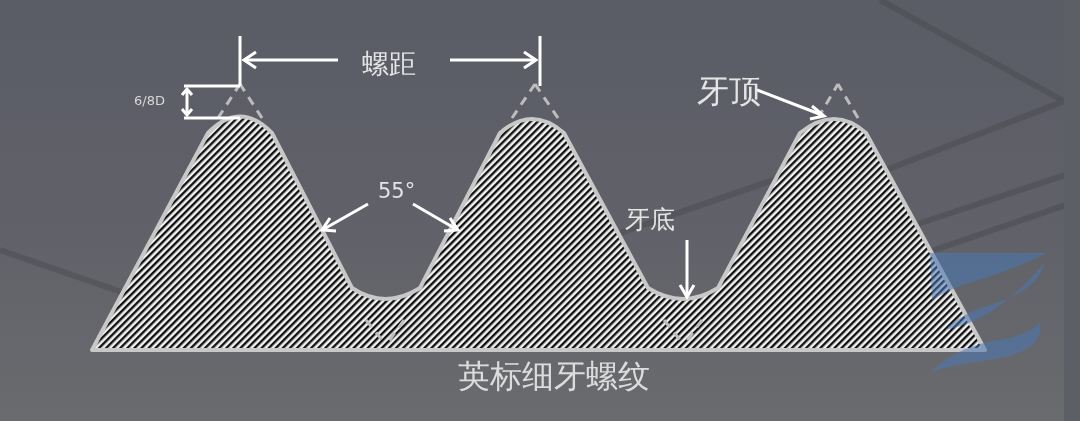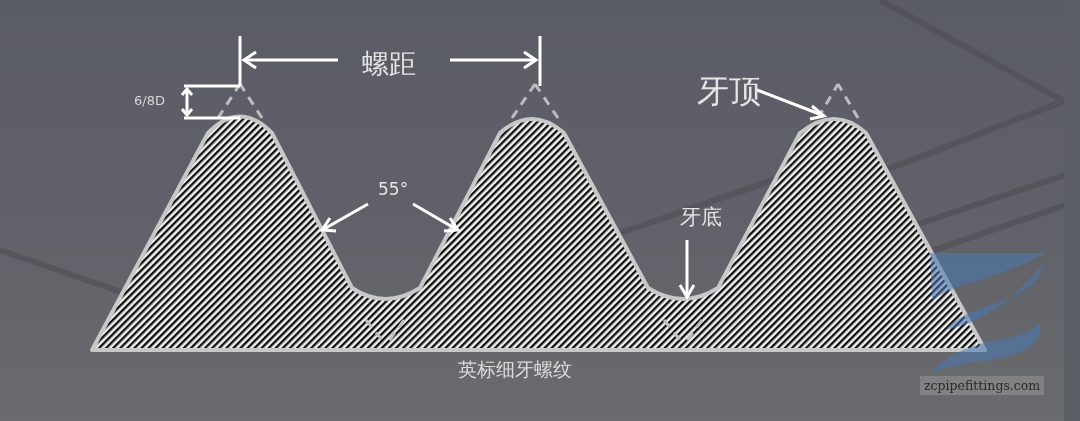--- a/index.html
+++ b/index.html
@@ -3,24 +3,24 @@
   <meta charset="utf-8">
   <style>
     html, body { margin: 0; padding: 0; }
     body { width: 1080px; height: 421px; overflow: hidden; background: #5d5f66; }
     .stage { position: relative; width: 1064px; height: 421px; overflow: hidden;
       background: linear-gradient(180deg, #5a5c66 0%, #5f6068 45%, #6a6b6e 100%); }
     .stage svg { position: absolute; left: 0; top: 0; }
     .label { position: absolute; color: #e4e4e4; font-family: "DejaVu Sans", sans-serif; white-space: nowrap; line-height: 1; }
     .lbl-pitch { left: 362px; top: 50px; font-size: 27px; }
     .lbl-eighth { left: 134px; top: 94px; font-size: 13px; color: #d8d8d8; }
-    .lbl-angle { left: 378px; top: 181px; font-size: 17px; }
+    .lbl-angle { left: 378px; top: 181px; font-size: 21px; }
     .lbl-crest { left: 697px; top: 75px; font-size: 32px; }
-    .lbl-root { left: 680px; top: 207px; font-size: 21px; }
-    .lbl-title { left: 458px; top: 360px; font-size: 19px; color: #dcdcdc; }
+    .lbl-root { left: 625px; top: 207px; font-size: 25px; }
+    .lbl-title { left: 458px; top: 360px; font-size: 32px; color: #dcdcdc; }
     .watermark { position: absolute; left: 920px; top: 376px; padding: 2px 4px;
       background: rgba(150,150,150,0.55); color: #2a2a2a;
       font-family: "DejaVu Serif", serif; font-size: 12.5px; }
   </style>
 </head>
 <body>
 
 <div class="stage">
   <svg width="1080" height="421" viewBox="0 0 1080 421">
     <defs>
@@ -94,14 +94,13 @@
       <path d="M 1040 322 Q 1045 352 990 360 Q 955 364 930 372 Q 960 345 1000 340 Q 1030 335 1040 322 Z"></path>
     </g>
   </svg>
 
   <div class="label lbl-pitch">螺距</div>
   <div class="label lbl-eighth">6/8D</div>
   <div class="label lbl-angle">55°</div>
   <div class="label lbl-crest">牙顶</div>
   <div class="label lbl-root">牙底</div>
   <div class="label lbl-title">英标细牙螺纹</div>
-  <div class="watermark">zcpipefittings.com</div>
 </div>
 
 </body></html>

